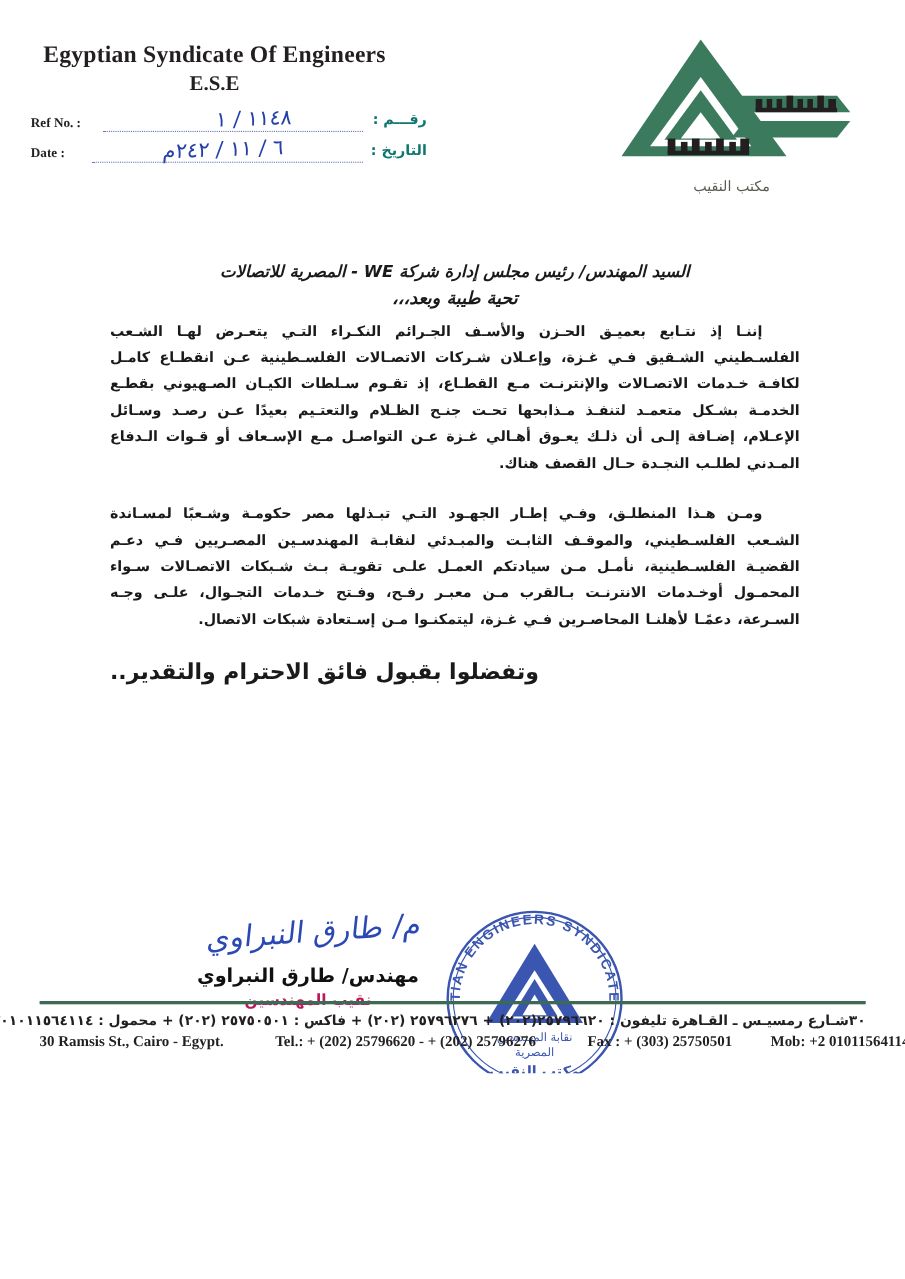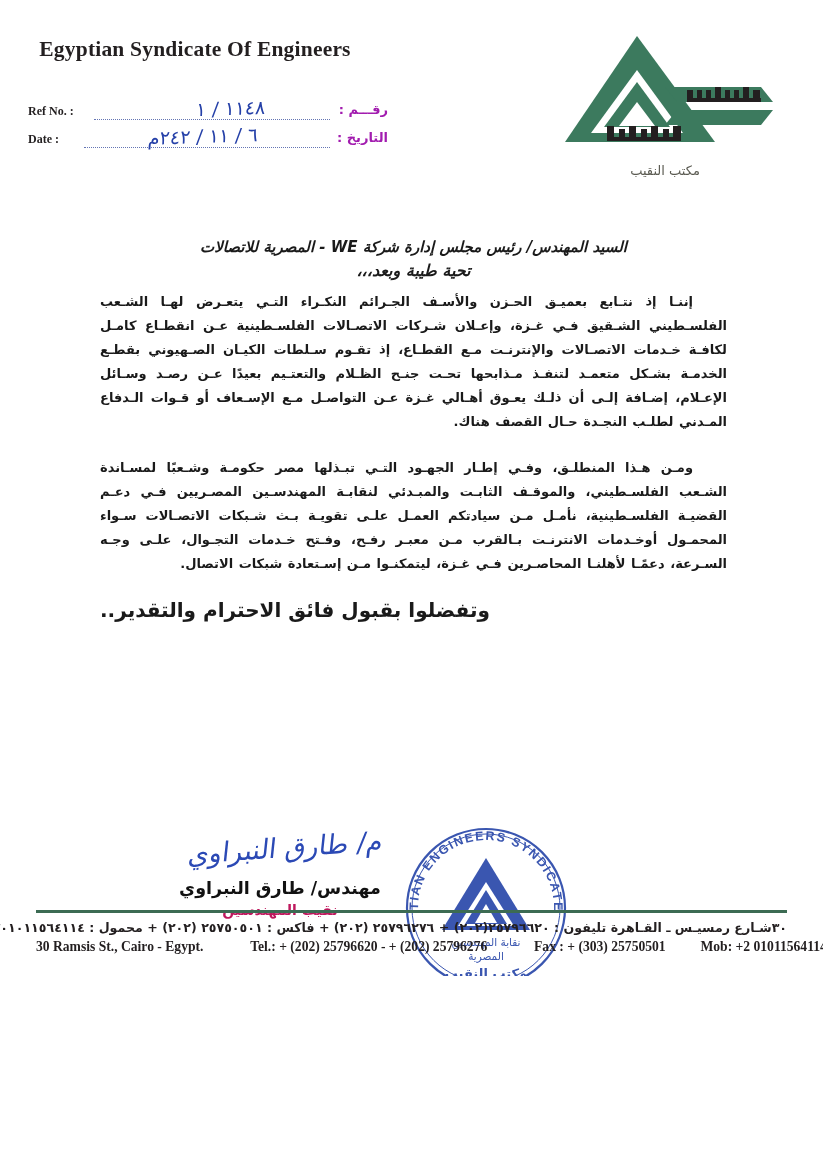--- a/index.html
+++ b/index.html
@@ -66,21 +66,21 @@
     color: #231f20;
     white-space: nowrap;
   }
   .lbl-ar {
     position: absolute;
     right: 0;
     top: 0px;
     font-family: "DejaVu Sans", sans-serif;
     font-weight: bold;
     font-size: 13px;
-    color: #a21caf;
+    color: #0f766e;
     direction: rtl;
     white-space: nowrap;
   }
   .dotline {
     position: absolute;
     left: 66px;
     right: 58px;
     top: 17px;
     border-bottom: 1.5px dotted #4a5ea8;
     opacity: .85;
@@ -261,20 +261,21 @@
   .footer-web .sep { display: inline-block; width: 26px; }
 </style>
 </head>
 <body>
 
 <div class="page">
 
   <div class="header">
 
     <div class="org-title">Egyptian Syndicate Of Engineers</div>
+    <div class="org-abbr">E.S.E</div>
 
     <div class="ref-row">
       <span class="lbl-en">Ref No. :</span>
       <span class="dotline"></span>
       <span class="hand">١١٤٨ / ١</span>
       <span class="lbl-ar">رقـــم :</span>
     </div>
 
     <div class="date-row">
       <span class="lbl-en">Date :</span>

